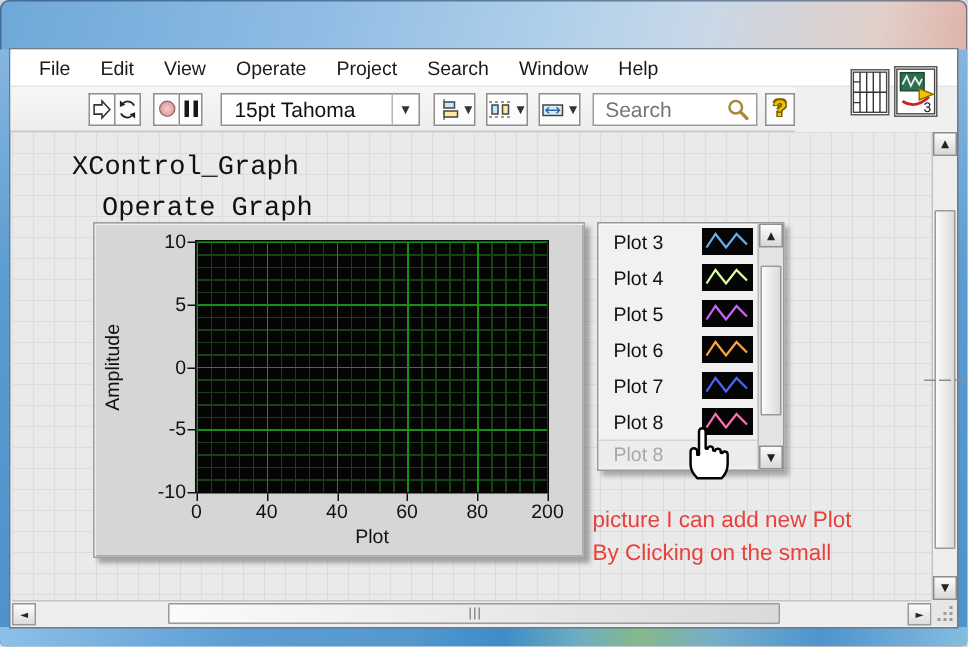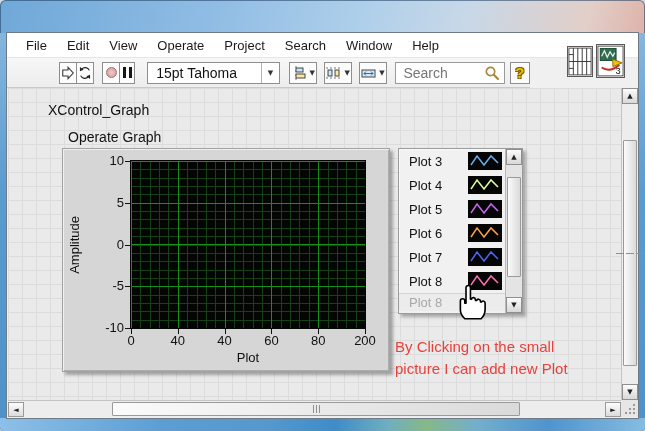--- a/index.html
+++ b/index.html
@@ -67,21 +67,21 @@
   #connector-icon { left:560px; top:13px; width:26px; height:31px; }
   #vi-icon { left:589px; top:11px; width:29px; height:34px; padding:0; }
   
   .panel {
     position:absolute; left:1px; top:55px; width:613px; height:312px; overflow:hidden;
     background-color:#EAEAEA;
     background-image:linear-gradient(to right,#DCDCDC 1px,transparent 1px),
                      linear-gradient(to bottom,#DCDCDC 1px,transparent 1px);
     background-size:14px 14px;
   }
-  .free-label { position:absolute; font-size:14px; color:#111; white-space:nowrap; }
+  .free-label { position:absolute; font-size:18px; color:#111; white-space:nowrap;font-family:Liberation Mono, monospace; }
   
   .graph-panel {
     position:absolute; left:54px; top:60px; width:328px; height:224px;
     background:#D6D6D6; border:1px solid #A2A2A2;
     box-shadow:inset 1px 1px 0 #F0F0F0, inset -1px -1px 0 #ADADAD, 3px 3px 3px rgba(70,70,70,.45);
   }
   .plot { position:absolute; left:68px; top:12px; width:234px; height:167px; outline:1px solid #060606; }
   .ylabel-wrap { position:absolute; left:2px; top:12px; width:18px; height:167px; display:flex; align-items:center; justify-content:center; }
   .ylabel { writing-mode:vertical-rl; transform:rotate(180deg); font-size:13px; color:#111; }
   .ytick-label { position:absolute; width:40px; left:21px; text-align:right; font-size:13px; color:#111; }
@@ -331,22 +331,22 @@
               <span>▼</span>
             </div>
         </div>
       </div>
 
       <svg class="hand-cursor" width="36" height="40" viewBox="0 0 24 27">
         <path d="M8.5 25.5 C7 24 5.5 21.5 5.5 19.5 L5.5 13.5 C5.5 12.7 6.2 12 7 12 C7.8 12 8.5 12.7 8.5 13.5 L8.5 15 L9.3 15 L9.3 4.5 C9.3 3.7 10 3 10.8 3 C11.6 3 12.3 3.7 12.3 4.5 L12.3 12.2 L13.1 12.3 C13.2 11.6 13.8 11.1 14.5 11.2 C15.2 11.3 15.7 11.9 15.7 12.6 L15.7 13.1 L16.5 13.2 C16.7 12.6 17.3 12.2 17.9 12.3 C18.6 12.4 19.1 13 19.1 13.7 L19.1 14.1 L19.8 14.2 C20 13.7 20.5 13.4 21 13.5 C21.7 13.6 22.2 14.2 22.2 14.9 L22.2 19 C22.2 21.5 21 24 19.5 25.5 Z" fill="#FFFFFF" stroke="#000" stroke-width="1.1" stroke-linejoin="round"></path>
       </svg>
 
       <div class="annotation" id="annotation" style="color: rgb(232, 65, 60);">
+          <div>picture I can add new Plot</div>
           <div>By Clicking on the small</div>
-          <div>picture I can add new Plot</div>
         </div>
     </div>
 
     <div class="vscroll">
       <div class="sb-btn" style="top:0">
           <span>▲</span>
         </div>
       <div class="sb-thumb" style="left:1px;top:52px;width:14px;height:226px;display:flex;align-items:center;justify-content:center">
         <div class="grip-lines h">
             <i></i>

